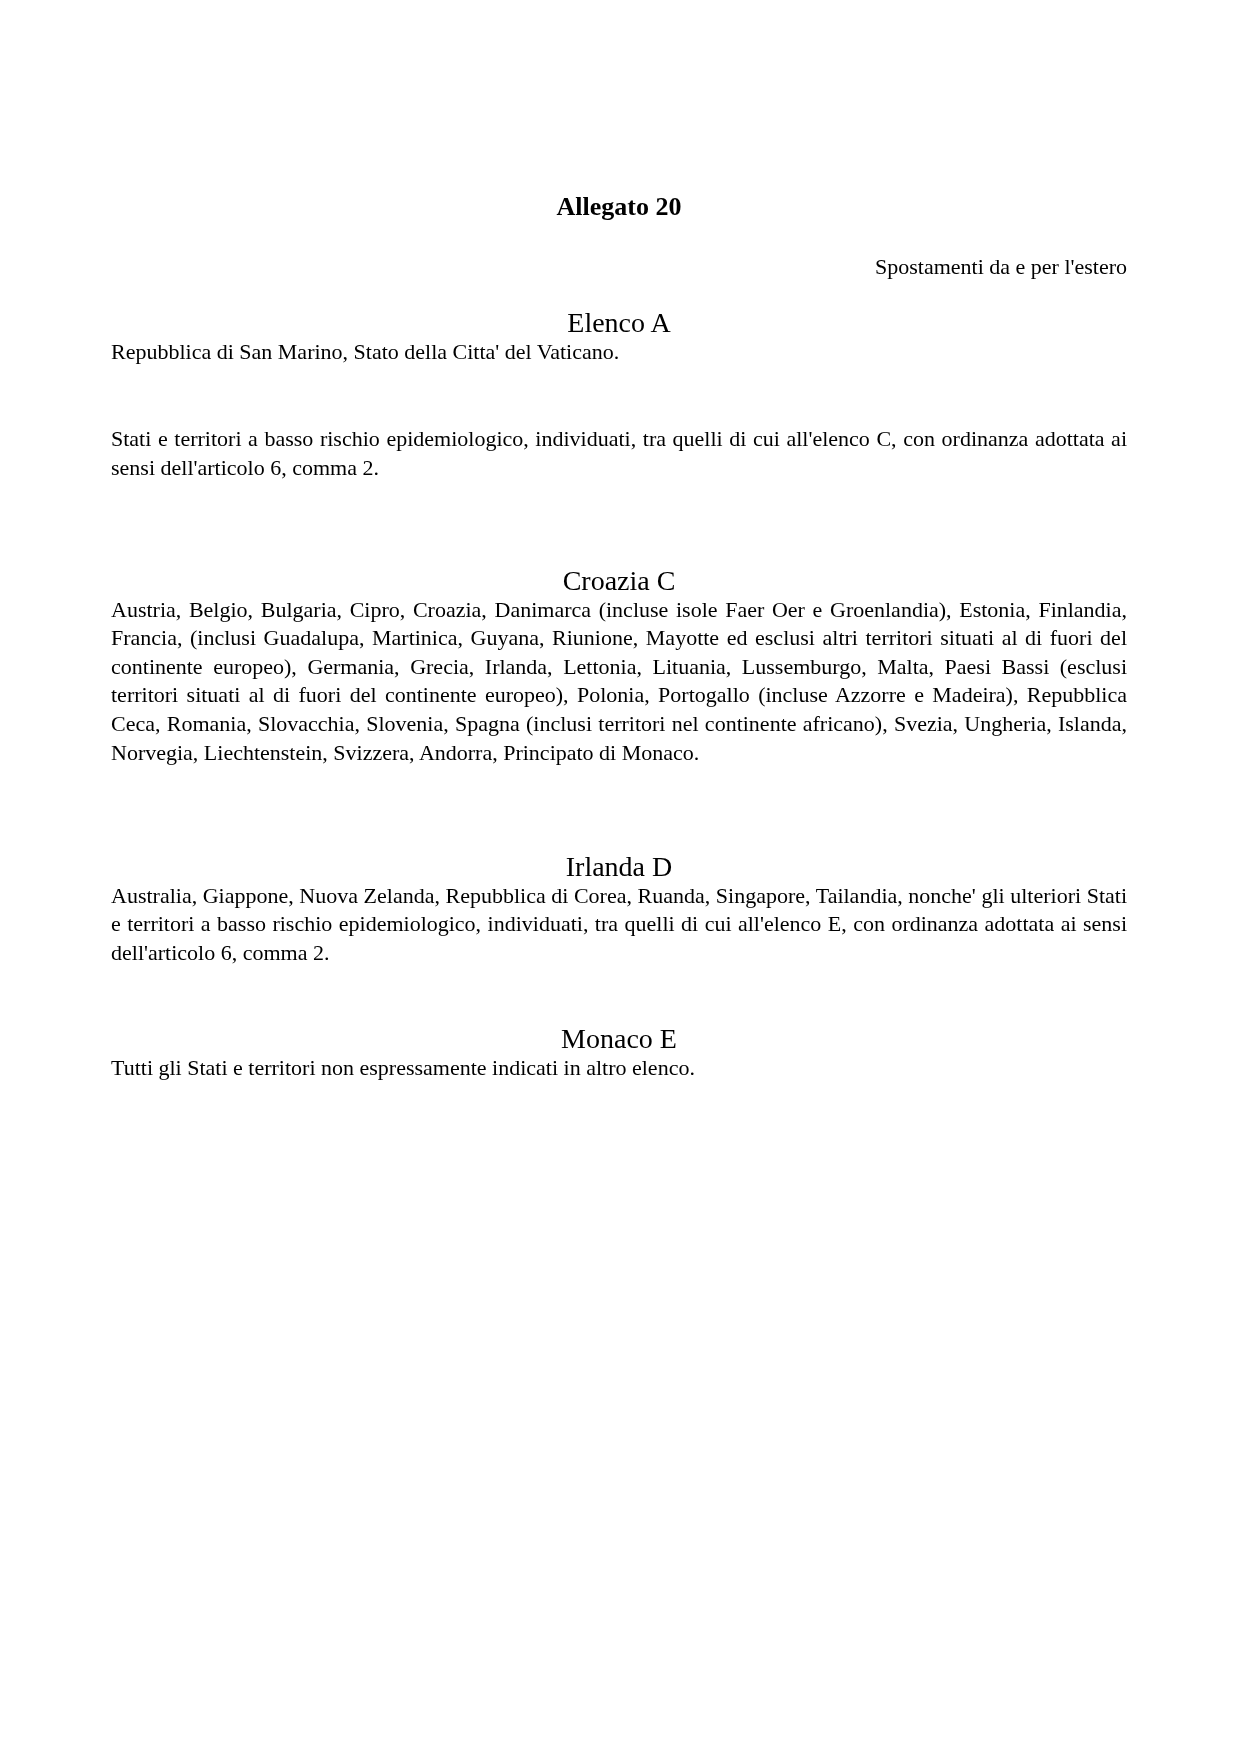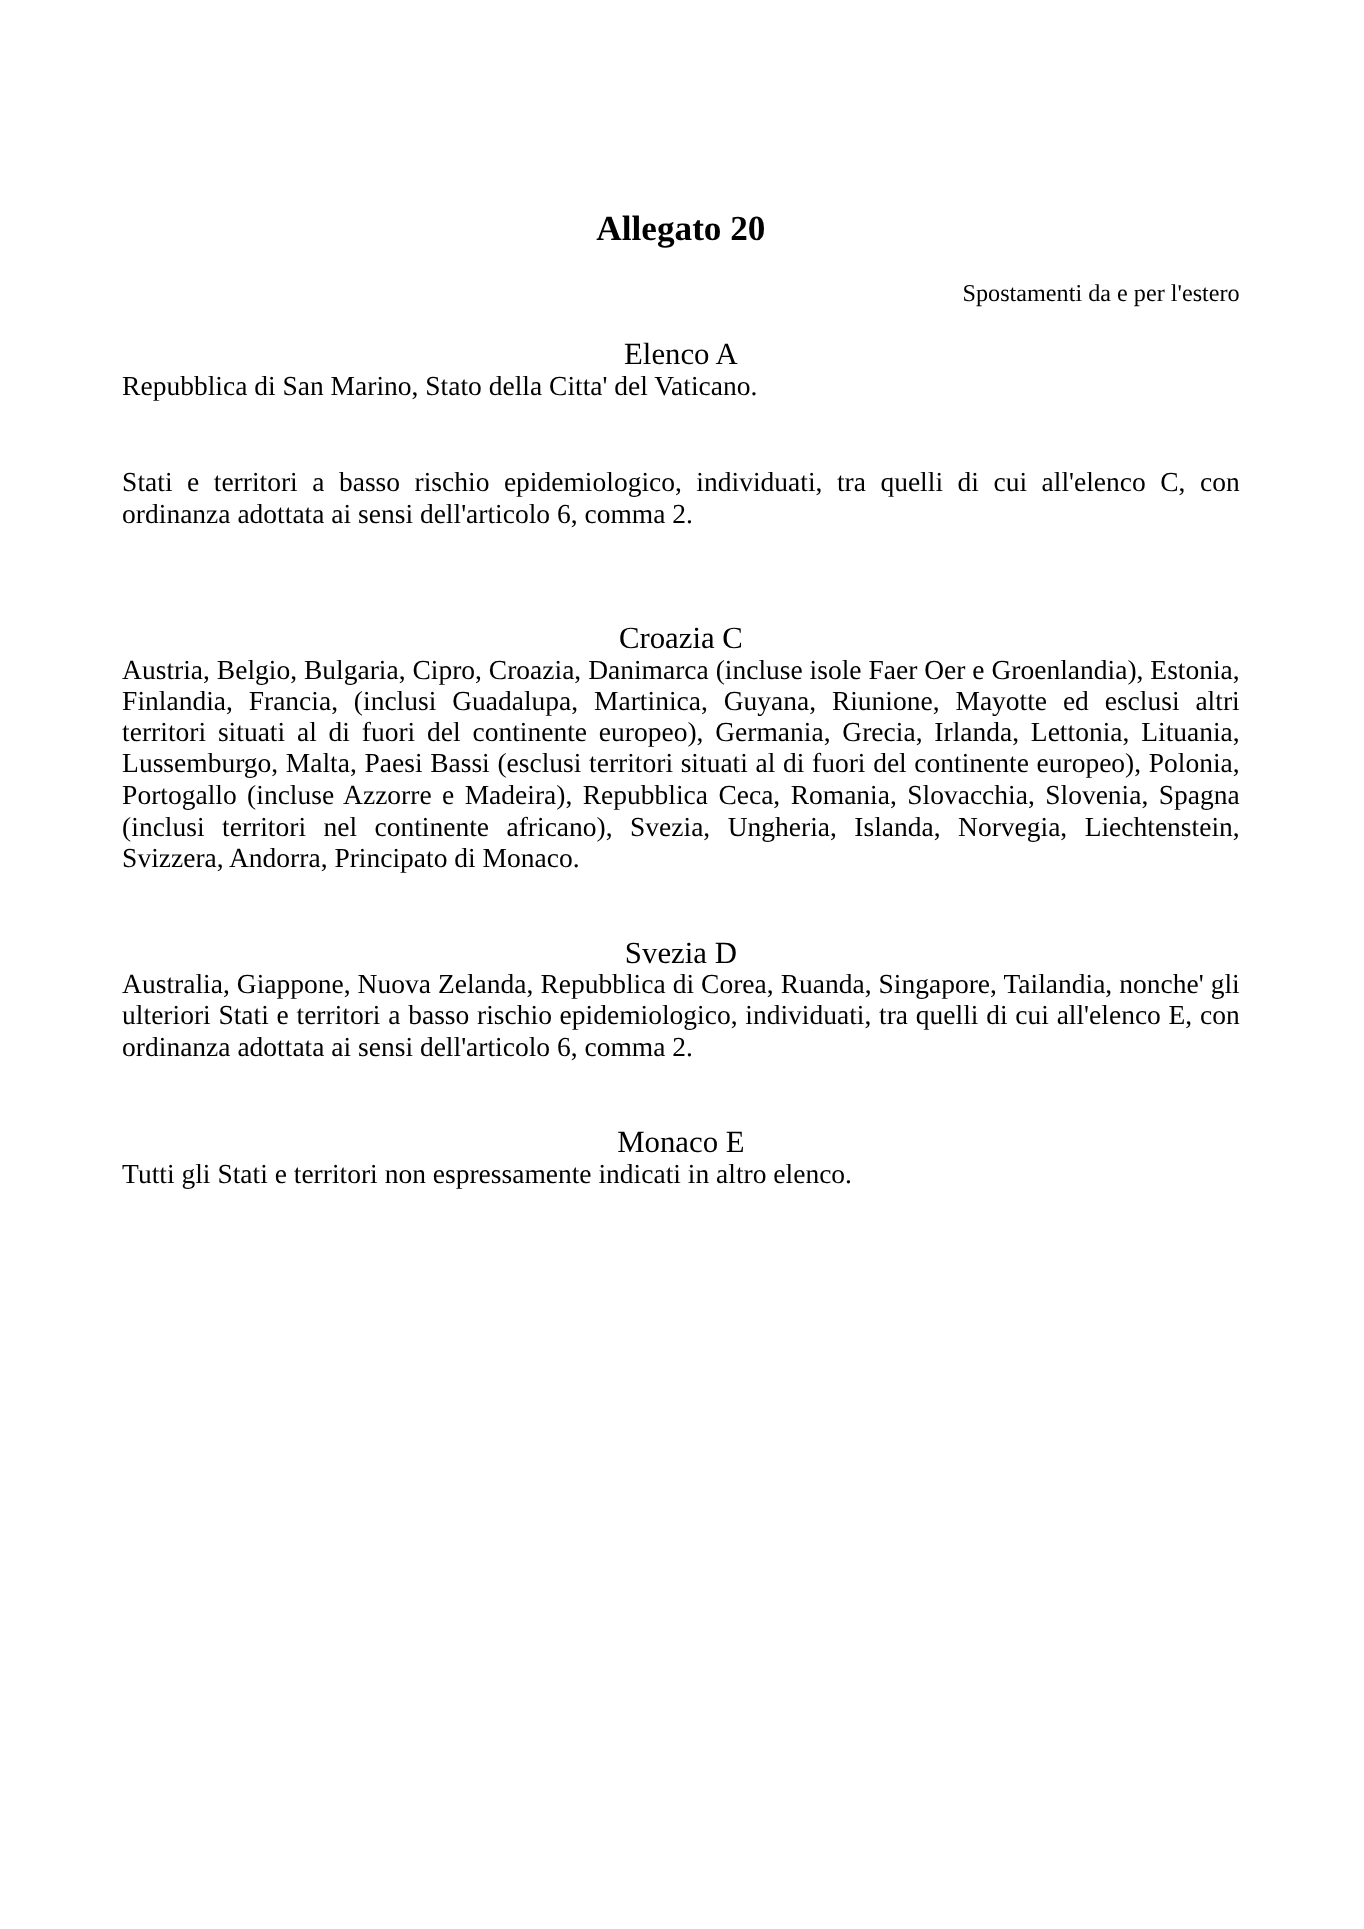--- a/index.html
+++ b/index.html
@@ -21,21 +21,21 @@
       top: 0;
       width: 1016px;
     }
     .title {
       position: absolute;
       left: 0;
       width: 1016px;
       top: 191px;
       text-align: center;
       font-weight: bold;
-      font-size: 32px;
+      font-size: 26px;
       line-height: 32px;
       margin: 0;
     }
     .subtitle {
       position: absolute;
       left: 0;
       width: 1016px;
       top: 253px;
       text-align: right;
       font-size: 22px;
@@ -48,21 +48,21 @@
       width: 1016px;
     }
     .section-heading {
       text-align: center;
       font-size: 28px;
       line-height: 28.6px;
       margin: 0;
     }
     .section-body {
       text-align: justify;
-      font-size: 25px;
+      font-size: 22px;
       line-height: 28.6px;
       margin: 0;
     }
     #sec-a { top: 309px; }
     #sec-b { top: 425px; }
     #sec-c { top: 567px; }
     #sec-d { top: 853px; }
     #sec-e { top: 1025px; }
   </style>
 </head>
@@ -80,21 +80,21 @@
   <div class="section" id="sec-b">
     <p class="section-body">Stati e territori a basso rischio epidemiologico, individuati, tra quelli di cui all'elenco C, con ordinanza adottata ai sensi dell'articolo 6, comma 2.</p>
   </div>
 
   <div class="section" id="sec-c">
     <p class="section-heading">Croazia C</p>
     <p class="section-body">Austria, Belgio, Bulgaria, Cipro, Croazia, Danimarca (incluse isole Faer Oer e Groenlandia), Estonia, Finlandia, Francia, (inclusi Guadalupa, Martinica, Guyana, Riunione, Mayotte ed esclusi altri territori situati al di fuori del continente europeo), Germania, Grecia, Irlanda, Lettonia, Lituania, Lussemburgo, Malta, Paesi Bassi (esclusi territori situati al di fuori del continente europeo), Polonia, Portogallo (incluse Azzorre e Madeira), Repubblica Ceca, Romania, Slovacchia, Slovenia, Spagna (inclusi territori nel continente africano), Svezia, Ungheria, Islanda, Norvegia, Liechtenstein, Svizzera, Andorra, Principato di Monaco.</p>
   </div>
 
   <div class="section" id="sec-d">
-    <p class="section-heading">Svezia D</p>
+    <p class="section-heading">Irlanda D</p>
     <p class="section-body">Australia, Giappone, Nuova Zelanda, Repubblica di Corea, Ruanda, Singapore, Tailandia, nonche' gli ulteriori Stati e territori a basso rischio epidemiologico, individuati, tra quelli di cui all'elenco E, con ordinanza adottata ai sensi dell'articolo 6, comma 2.</p>
   </div>
 
   <div class="section" id="sec-e">
     <p class="section-heading">Monaco E</p>
     <p class="section-body">Tutti gli Stati e territori non espressamente indicati in altro elenco.</p>
   </div>
 </div>
 
 </body></html>

